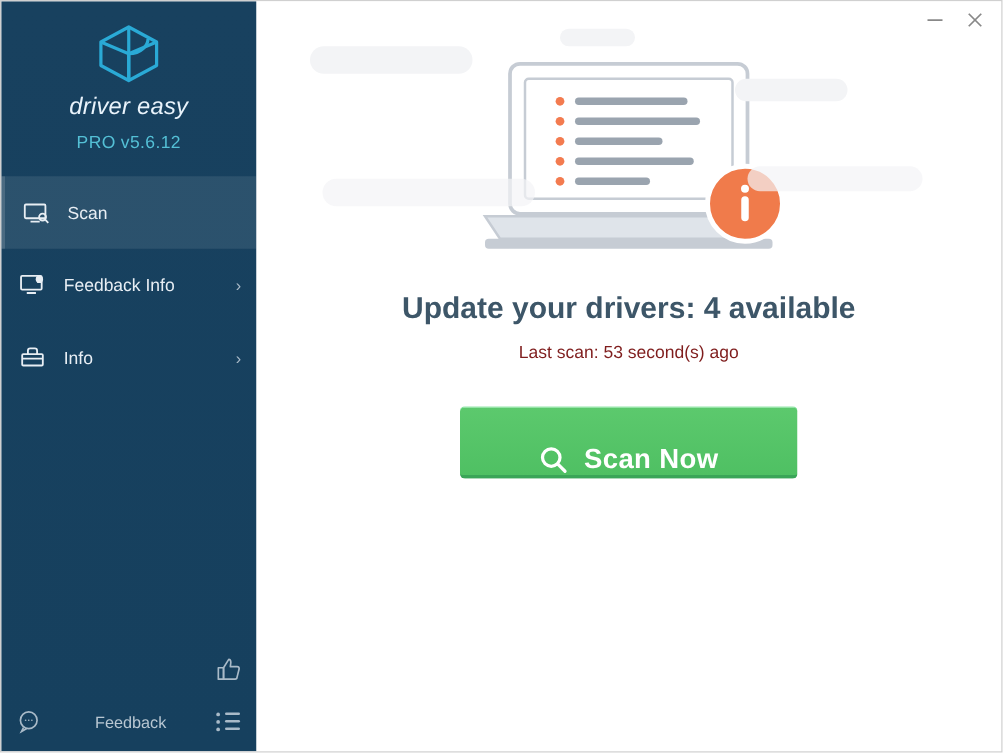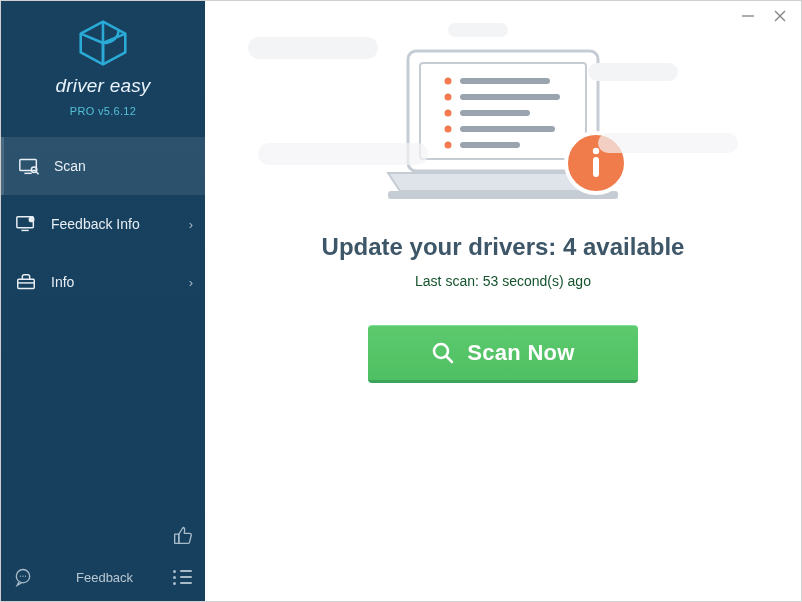--- a/index.html
+++ b/index.html
@@ -48,21 +48,21 @@
     gap: 8px;
   }
   .brand-name {
     font-size: 19px;
     font-style: italic;
     font-weight: 400;
     letter-spacing: .2px;
     color:#e9f3fb;
   }
   .brand-version {
-    font-size: 11px;
+    font-size: 14px;
     color: #54c0d6;
     letter-spacing: .3px;
   }
   .nav { margin-top: 6px; }
   .nav-item {
     height: 58px;
     display: flex;
     align-items: center;
     padding: 0 14px;
     cursor: pointer;
@@ -131,38 +131,38 @@
   .cloud.c5 { width:60px; height:14px; top:0px; left:160px; }
 
   .headline {
     font-size: 24px;
     font-weight: 700;
     color:#3d5668;
     text-align:center;
   }
   .last-scan {
     margin-top: 12px;
-    color:#14532d;
+    color:#7f1d1d;
     font-size: 14px;
     text-align:right;
   }
   .scan-btn {
     margin-top: 36px;
     width: 270px;
     height: 58px;
     border:none;
     border-top: 1px solid #7fe29b;
     border-bottom: 3px solid #3aa558;
     border-radius: 4px;
     background: linear-gradient(180deg,#5cc96d,#4fc063);
     color:#fff;
     font-size: 22px;
     font-weight: 700;
     display:flex;
-    align-items:center;
+    align-items:flex-end;
     justify-content:center;
     gap:12px;
     cursor:pointer;
     letter-spacing:.3px;
   }
   .scan-btn svg { width:24px; height:24px; }
 </style>
 </head>
 <body>
 

